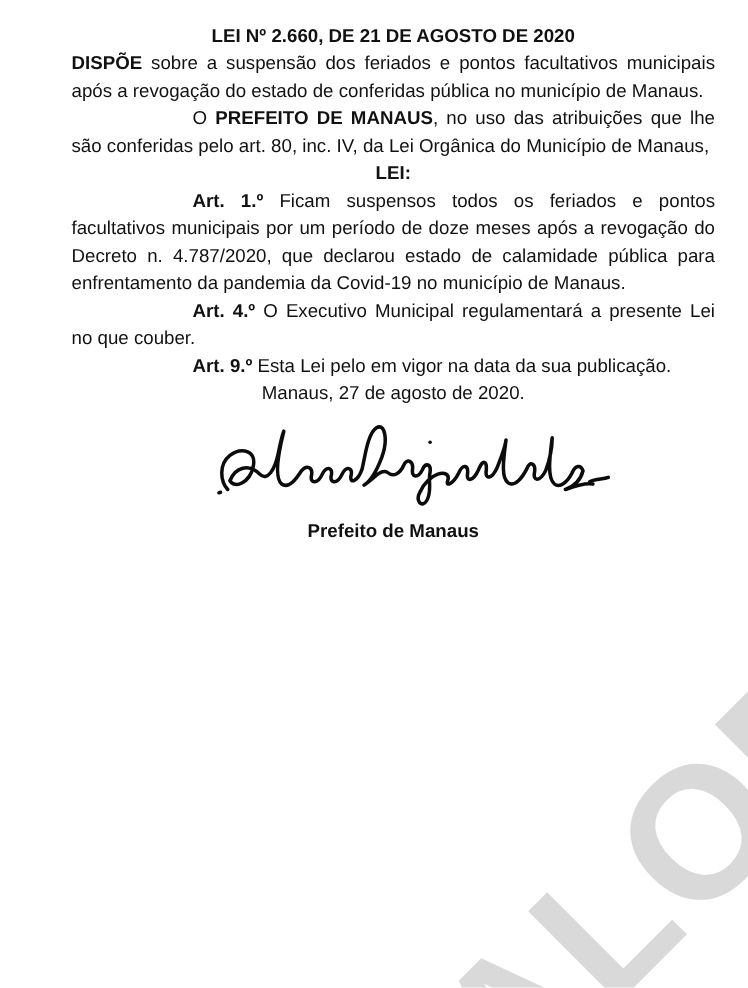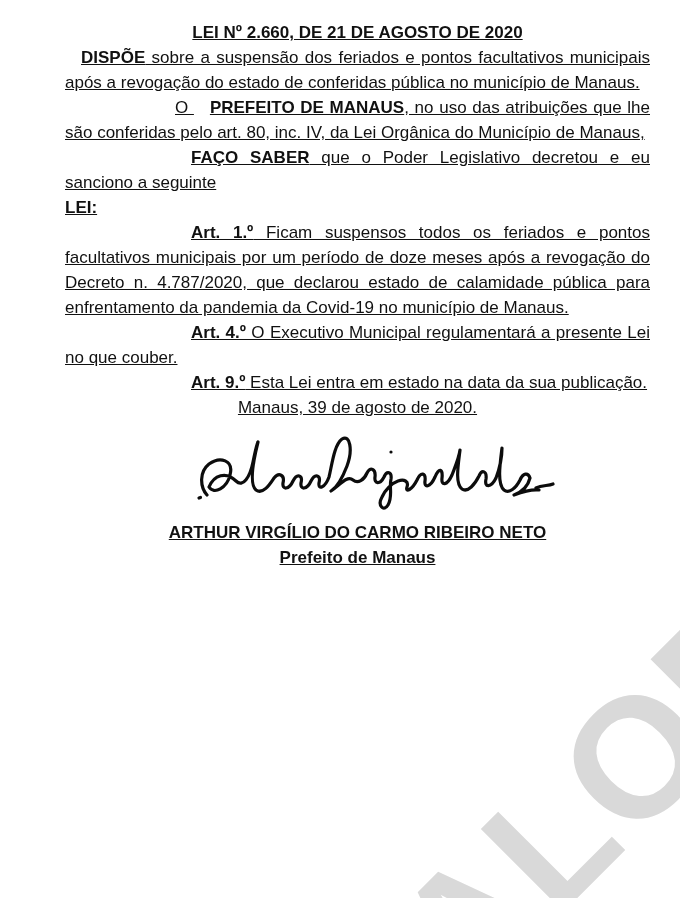--- a/index.html
+++ b/index.html
@@ -53,20 +53,21 @@
     text-align: justify;
   }
   .para {
     text-align: justify;
     text-indent: 110px;
   }
   .p-preamble { margin-top: 30px; }
   .p-enacting { margin-top: 22px; }
   .lei-heading {
     margin-top: 25px;
+    text-align: center;
     font-weight: bold;
   }
   .p-art1 { margin-top: 25px; }
   .p-art2 { margin-top: 27px; }
   .p-art3 { margin-top: 26px; }
   .dateline {
     margin-top: 37px;
     text-align: center;
   }
   .sig-svg {
@@ -75,48 +76,47 @@
   }
   .sig-name {
     margin-top: 2px;
     text-align: center;
     font-weight: bold;
   }
   .sig-role {
     text-align: center;
     font-weight: bold;
   }
-  b { font-weight: bold; margin-left: 16px; }
+  b { font-weight: bold; }
 </style>
 </head>
 <body>
 
 <div class="page">
 
   <div class="watermark" style="color: rgb(217, 217, 217);">VALOR</div>
 
-  <div class="doc" style="color: rgb(17, 17, 17); text-decoration: underline;">
+  <div class="doc" style="color: rgb(17, 17, 17);">
 
     <div class="title">LEI Nº 2.660, DE 21 DE AGOSTO DE 2020</div>
 
     <div class="ementa"><b>DISPÕE</b><span> sobre a suspensão dos feriados e pontos facultativos municipais após a revogação do estado de conferidas pública no município de Manaus.</span></div>
 
     <div class="para p-preamble"><span>O </span><b>PREFEITO DE MANAUS</b><span>, no uso das atribuições que lhe são conferidas pelo art. 80, inc. IV, da Lei Orgânica do Município de Manaus,</span></div>
 
-    <div class="para p-enacting"><b>FAÇO SABER</b><span> que o Poder Legislativo decretou e eu sanciono a seguinte</span></div>
 
     <div class="lei-heading">LEI:</div>
 
     <div class="para p-art1"><b>Art. 1.º</b><span> Ficam suspensos todos os feriados e pontos facultativos municipais por um período de doze meses após a revogação do Decreto n. 4.787/2020, que declarou estado de calamidade pública para enfrentamento da pandemia da Covid-19 no município de Manaus.</span></div>
 
     <div class="para p-art2"><b>Art. 4.º</b><span> O Executivo Municipal regulamentará a presente Lei no que couber.</span></div>
 
-    <div class="para p-art3"><b>Art. 9.º</b><span> Esta Lei entra em estado na data da sua publicação.</span></div>
+    <div class="para p-art3"><b>Art. 9.º</b><span> Esta Lei pelo em vigor na data da sua publicação.</span></div>
 
-    <div class="dateline">Manaus, 39 de agosto de 2020.</div>
+    <div class="dateline">Manaus, 27 de agosto de 2020.</div>
 
     <svg class="sig-svg" width="360" height="92" viewBox="0 0 360 92" fill="none" stroke="#0c0c0c" stroke-width="3.2" stroke-linecap="round" stroke-linejoin="round">
       <path d="M4,70 l1.5,-0.5"></path>
       <path d="M12,67 C5,59 4,44 14,36 C25,28 39,32 35,47 C32,60 19,67 14,59
                C19,47 31,43 41,53 C48,60 55,49 58,34 C60,24 62,16 63,14
                C58,34 54,56 61,62 C68,67 75,56 79,50 C84,44 90,47 88,55
                C87,62 94,62 98,53 C102,45 108,47 106,55 C105,62 112,62 116,53
                C120,45 126,47 124,55 C123,62 130,60 134,49
                C137,37 139,17 147,11 C155,6 158,22 152,38 C147,51 141,60 136,63
                C145,57 152,47 158,52 C163,56 169,52 172,45 C175,38 181,41 180,49
@@ -125,18 +125,17 @@
                C209,51 214,53 212,59 C210,65 217,62 222,52 C226,43 231,45 230,53
                C229,60 235,60 240,49 C244,39 248,41 247,50 C246,58 252,58 257,47
                C260,39 264,30 265,22 C263,38 260,56 267,61 C273,65 280,56 284,48
                C287,41 292,43 291,51 C289,60 296,60 301,50 C304,42 307,30 307,20
                C305,36 302,56 309,62 C314,66 321,60 325,52 C328,45 333,44 335,50
                C333,58 327,64 319,67 C327,64 337,61 344,62"></path>
       <circle cx="196" cy="24" r="1.6" fill="#0c0c0c" stroke="none"></circle>
       <path d="M341,60 C347,57 353,58 358,56"></path>
     </svg>
 
-    <div class="sig-name">ARTHUR VIRGÍLIO DO CARMO RIBEIRO NETO</div>
 
     <div class="sig-role">Prefeito de Manaus</div>
 
   </div>
 </div>
 
 </body></html>

